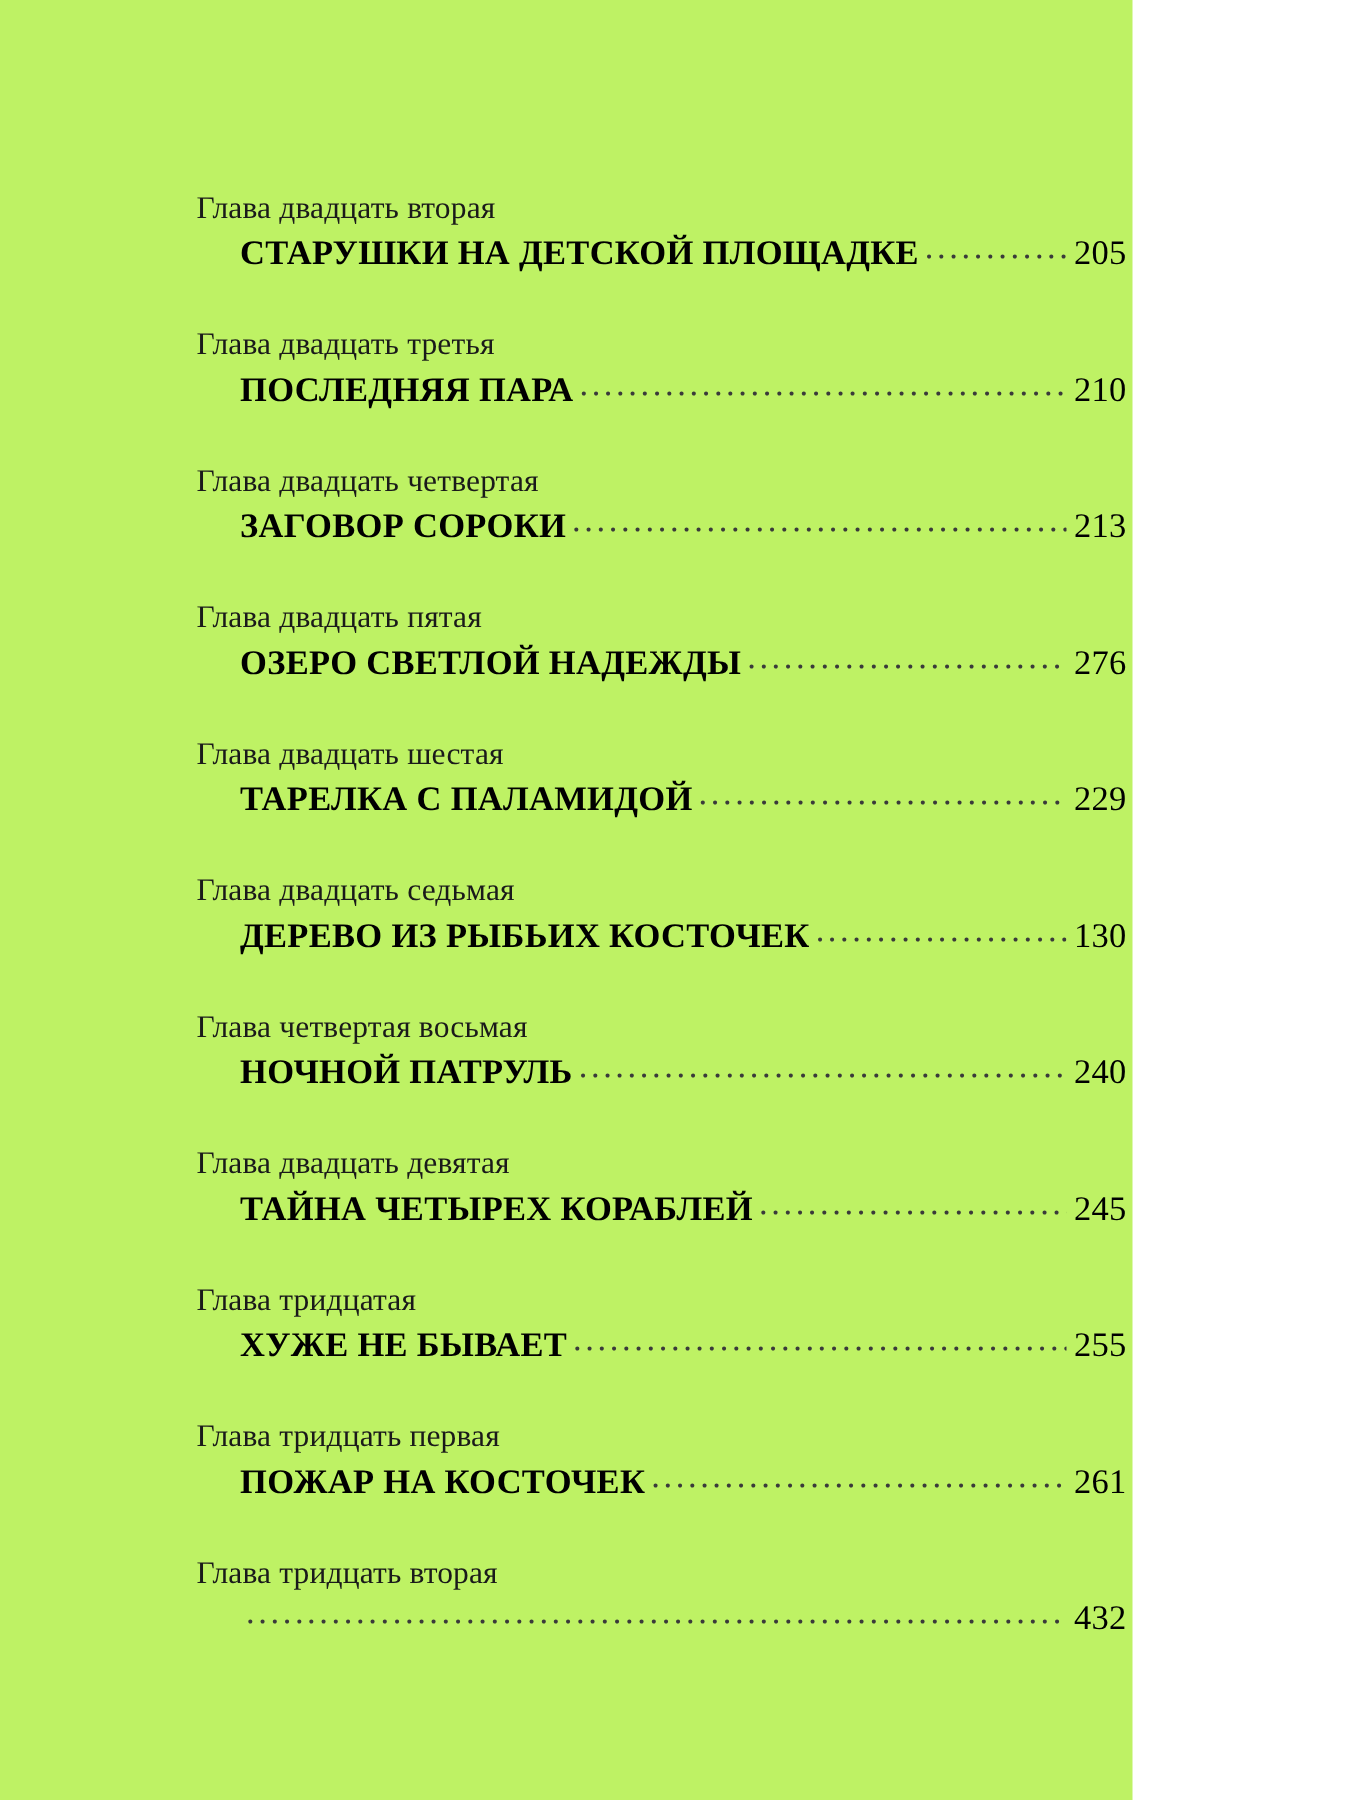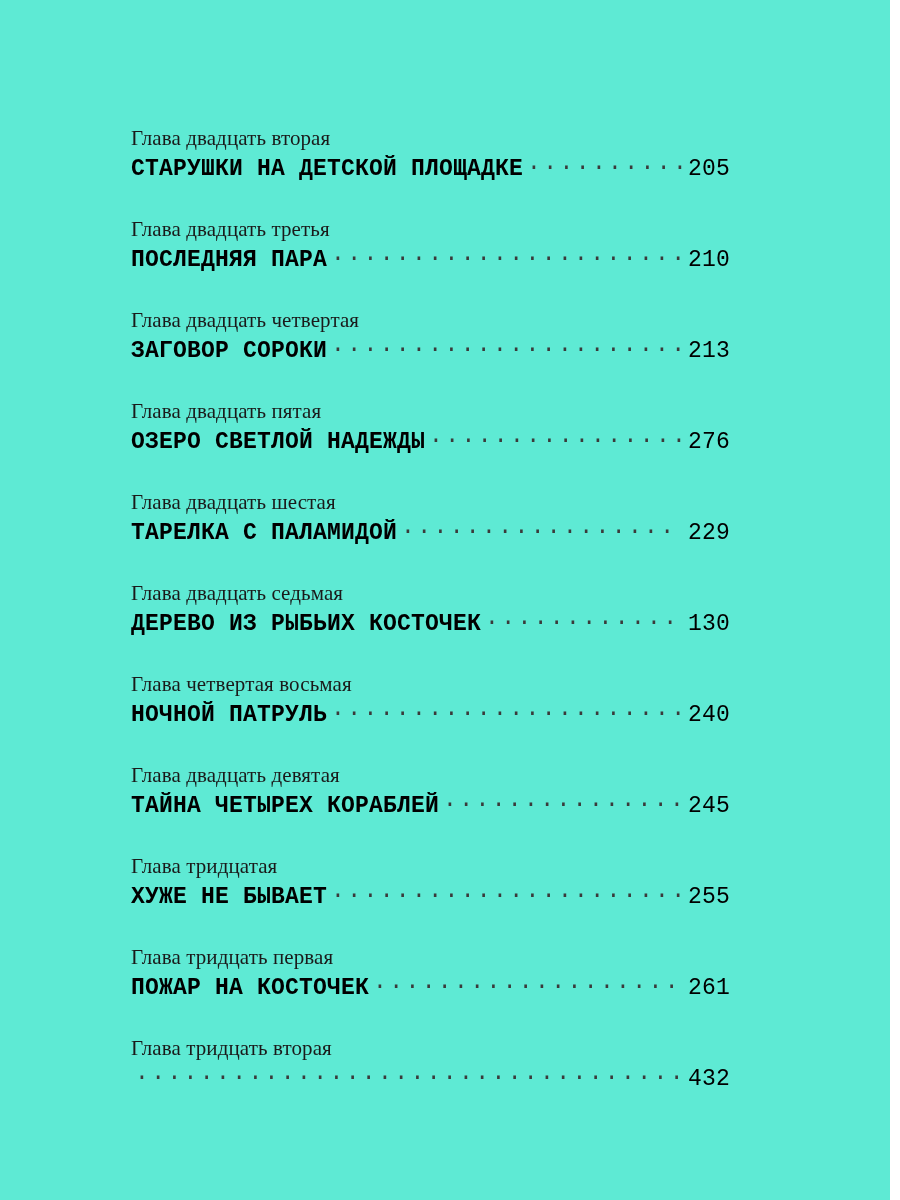--- a/index.html
+++ b/index.html
@@ -11,24 +11,24 @@
     width: 900px;
     height: 1200px;
     background: #ffffff;
     font-family: "Liberation Serif", "DejaVu Serif", serif;
     color: #000000;
     -webkit-font-smoothing: antialiased;
   }
 
   .page {
     position: relative;
-    width: 890px;
+    width: 755px;
     height: 1200px;
     box-sizing: border-box;
-    background: #5eead4;
+    background: #bef264;
     overflow: hidden;
   }
 
   .toc {
     position: absolute;
     left: 131px;
     top: 125px;
     width: 629px; 
   }
 
@@ -46,23 +46,23 @@
     font-weight: 400;
     letter-spacing: 0.1px;
     color: #1a1a1a;
     white-space: nowrap;
   }
 
   
   .title-row {
     display: flex;
     align-items: baseline;
+    margin-left: 29px;   
     margin-top: 2px;
     width: 600px;
-    font-family: Liberation Mono, monospace;
   }
 
   .chapter-title {
     font-size: 23px;
     line-height: 30px;
     font-weight: 700;
     letter-spacing: 0.2px;
     color: #000000;
     white-space: nowrap;
     flex: 0 0 auto;
@@ -87,21 +87,21 @@
     color: #3a3a3a;
     white-space: nowrap;
   }
 
   .page-num {
     flex: 0 0 auto;
     font-size: 23px;
     line-height: 30px;
     font-weight: 400;
     color: #000000;
-    text-align: center;
+    text-align: left;
     min-width: 44px;
     letter-spacing: 0.2px;
   }
 </style>
 </head>
 <body>
 
 <div class="page">
   <div class="toc" id="toc-list">
       <div class="toc-entry">

